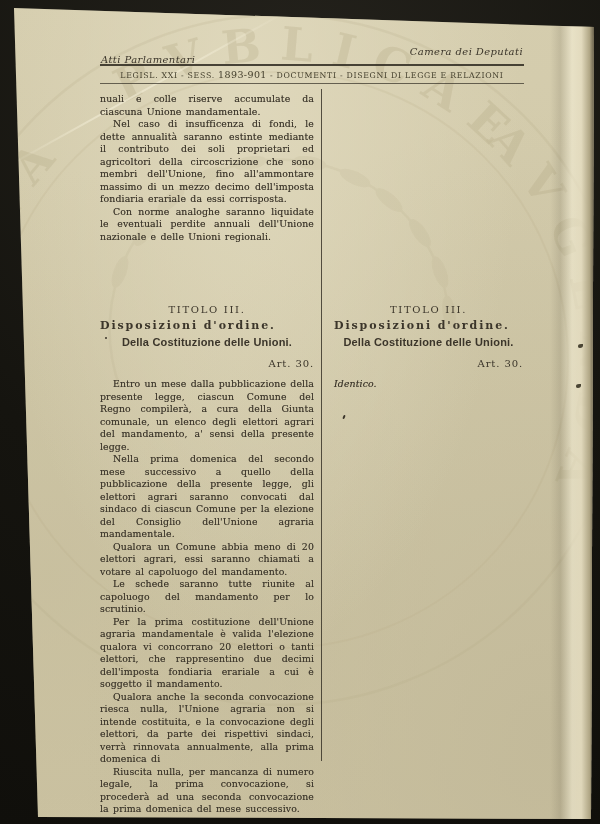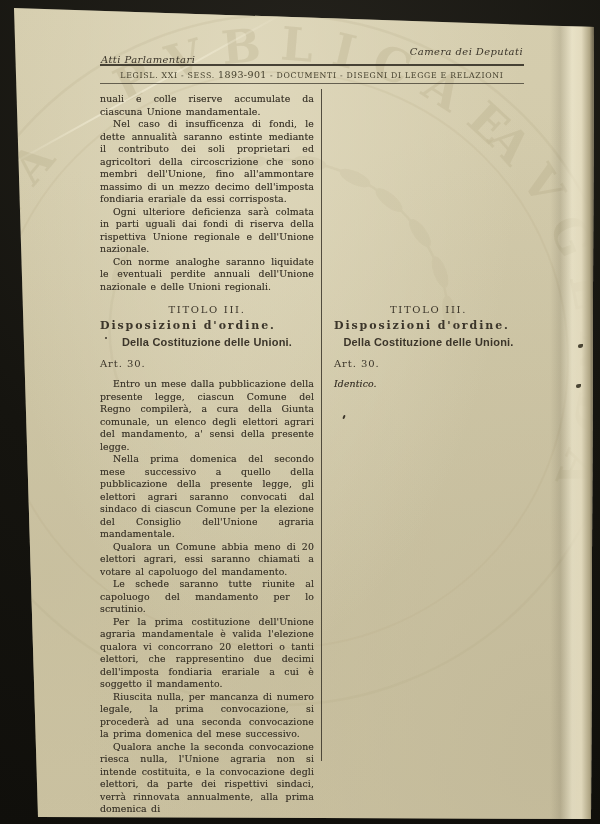--- a/index.html
+++ b/index.html
@@ -57,21 +57,21 @@
     font-size:9.4px;line-height:12.5px;word-spacing:1.2px;letter-spacing:.1px;
     color:#3b352a;text-shadow:0 0 .5px rgba(59,53,42,.55);
   }
   p.no-indent{text-indent:0;}
   .top-block{height:202px;overflow:hidden;}
   .col-spacer{height:202px;}
 
   .titolo{text-align:center;font-size:10px;letter-spacing:1.7px;margin-top:9px;white-space:nowrap;}
   .heading-sp{text-align:left;font-size:11px;font-weight:bold;letter-spacing:1.9px;margin-top:4px;white-space:nowrap;}
   .subheading{text-align:center;font-family:"Liberation Sans",sans-serif;font-weight:bold;font-size:11px;letter-spacing:.2px;margin-top:4px;white-space:nowrap;}
-  .article{text-align:left;font-size:10px;letter-spacing:.9px;margin:10px 0 9px;}
+  .article{text-align:right;font-size:10px;letter-spacing:.9px;margin:10px 0 9px;}
   .identico{font-style:italic;font-size:9.6px;margin-top:3px;text-indent:2px;}
 </style>
 </head>
 <body>
 
 <div class="page">
 
   <svg class="watermark" width="600" height="824" viewBox="0 0 600 824" opacity="0.55">
     <defs>
       <path id="ringPath" d="M 20 510 A 300 300 0 1 1 540 510" fill="none"></path>
@@ -117,34 +117,33 @@
     </div>
 
     <div class="rule-thin"></div>
 
     <div class="columns">
 
       <div class="col-left">
         <div class="top-block">
           <p class="body-par no-indent">nuali e colle riserve accumulate da ciascuna Unione mandamentale.</p>
           <p class="body-par">Nel caso di insufficenza di fondi, le dette annualità saranno estinte mediante il contributo dei soli proprietari ed agricoltori della circoscrizione che sono membri dell'Unione, fino all'ammontare massimo di un mezzo decimo dell'imposta fondiaria erariale da essi corrisposta.</p>
-          <p class="body-par">Ogni ulteriore deficienza sarà colmata in parti uguali dai fondi di riserva della rispettiva Unione regionale e dell'Unione nazionale.</p>
           <p class="body-par">Con norme analoghe saranno liquidate le eventuali perdite annuali dell'Unione nazionale e delle Unioni regionali.</p>
         </div>
         <div class="titolo">TITOLO III.</div>
         <div class="heading-sp">Disposizioni d'ordine.</div>
         <div class="subheading">Della Costituzione delle Unioni.</div>
         <div class="article">Art. 30.</div>
         <p class="body-par">Entro un mese dalla pubblicazione della presente legge, ciascun Comune del Regno compilerà, a cura della Giunta comunale, un elenco degli elettori agrari del mandamento, a' sensi della presente legge.</p>
         <p class="body-par">Nella prima domenica del secondo mese successivo a quello della pubblicazione della presente legge, gli elettori agrari saranno convocati dal sindaco di ciascun Comune per la elezione del Consiglio dell'Unione agraria mandamentale.</p>
         <p class="body-par">Qualora un Comune abbia meno di 20 elettori agrari, essi saranno chiamati a votare al capoluogo del mandamento.</p>
         <p class="body-par">Le schede saranno tutte riunite al capoluogo del mandamento per lo scrutinio.</p>
         <p class="body-par">Per la prima costituzione dell'Unione agraria mandamentale è valida l'elezione qualora vi concorrano 20 elettori o tanti elettori, che rappresentino due decimi dell'imposta fondiaria erariale a cui è soggetto il mandamento.</p>
+        <p class="body-par">Qualora anche la seconda convocazione riesca nulla, l'Unione agraria non si intende costituita, e la convocazione degli elettori, da parte dei rispettivi sindaci, verrà rinnovata annualmente, alla prima domenica di</p>
         <p class="body-par">Riuscita nulla, per mancanza di numero legale, la prima convocazione, si procederà ad una seconda convocazione la prima domenica del mese successivo.</p>
-        <p class="body-par">Qualora anche la seconda convocazione riesca nulla, l'Unione agraria non si intende costituita, e la convocazione degli elettori, da parte dei rispettivi sindaci, verrà rinnovata annualmente, alla prima domenica di</p>
       </div>
 
       <div class="divider"></div>
 
       <div class="col-right">
         <div class="col-spacer"></div>
         <div class="titolo">TITOLO III.</div>
         <div class="heading-sp">Disposizioni d'ordine.</div>
         <div class="subheading">Della Costituzione delle Unioni.</div>
         <div class="article">Art. 30.</div>

